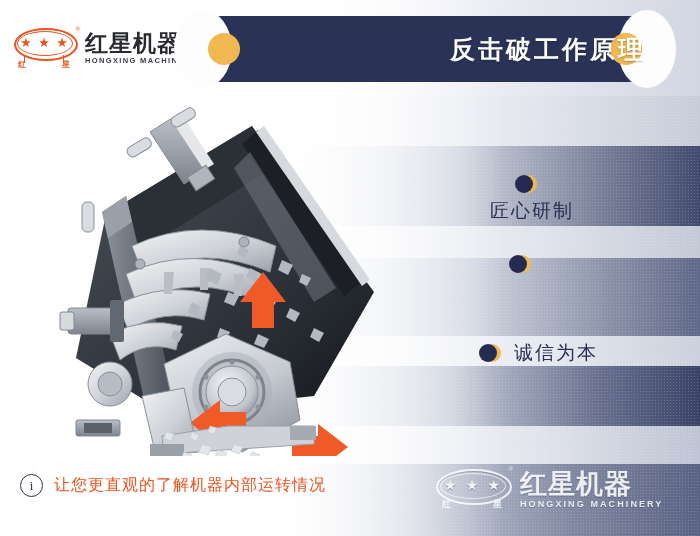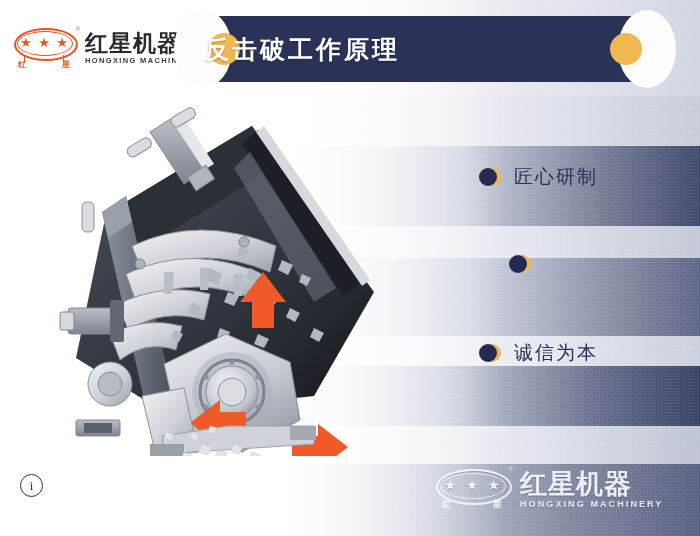--- a/index.html
+++ b/index.html
@@ -50,32 +50,32 @@
   .banner-bar{position:absolute;left:0;top:0;width:442px;height:66px;background:#2a3258;
     -webkit-clip-path:polygon(0 0,442px 0,442px 66px,0 66px);
   }
   .banner-shape{position:absolute;inset:0;}
   .notch{position:absolute;top:-6px;width:58px;height:78px;background:#fdfdfe;border-radius:50%;}
   .notch-l{left:-30px;}
   .notch-r{right:-30px;}
   .bcircle{position:absolute;top:17px;width:32px;height:32px;border-radius:50%;background:#f0b851;}
   .bcircle-l{left:4px;}
   .bcircle-r{right:4px;}
-  .banner-title{position:absolute;left:0;right:0;top:17px;text-align:left;
+  .banner-title{position:absolute;left:0;right:0;top:17px;text-align:right;
     font-size:25px;font-weight:bold;color:#ffffff;letter-spacing:3px;line-height:32px;
     text-shadow:0 1px 2px rgba(0,0,0,.25);}
 
   
   .machine{position:absolute;left:14px;top:96px;width:400px;height:360px;}
   .machine svg{display:block;}
 
   
   .bullets{position:absolute;left:478px;top:150px;width:210px;}
   .bullet-row{position:absolute;display:flex;align-items:center;}
-  .bullet-row.r0{left:0px;top:14px;}
+  .bullet-row.r0{left:0px;top:24px;flex-direction:column;}
   .bullet-row.r1{left:30px;top:104px;}
   .bullet-row.r2{left:0px;top:190px;}
   .dot{position:relative;width:24px;height:20px;flex:0 0 24px;}
   .dot .crescent{position:absolute;left:5px;top:1px;width:18px;height:18px;border-radius:50%;background:#f0b851;}
   .dot .core{position:absolute;left:1px;top:1px;width:18px;height:18px;border-radius:50%;background:#242a52;}
   .bullet-label{font-size:19px;color:#2b3154;letter-spacing:2px;margin-left:12px;white-space:nowrap;}
 
   
   .caption{position:absolute;left:20px;top:474px;display:flex;align-items:center;}
   .info-ic{width:21px;height:21px;border:1.6px solid #2b3154;border-radius:50%;
@@ -315,20 +315,21 @@
         <div class="core"></div>
       </div>
       <div class="bullet-label">诚信为本</div>
     </div>
   </div>
 
   <div class="caption">
     <div class="info-ic">
       <b>i</b>
     </div>
+    <div class="caption-text">让您更直观的了解机器内部运转情况</div>
   </div>
 
   <div class="wm">
     <div class="wm-mark">
       <div class="wm-oval"></div>
       <div class="wm-oval2"></div>
       <div class="wm-stars">
         <span>★</span>
         <span>★</span>
         <span>★</span>

